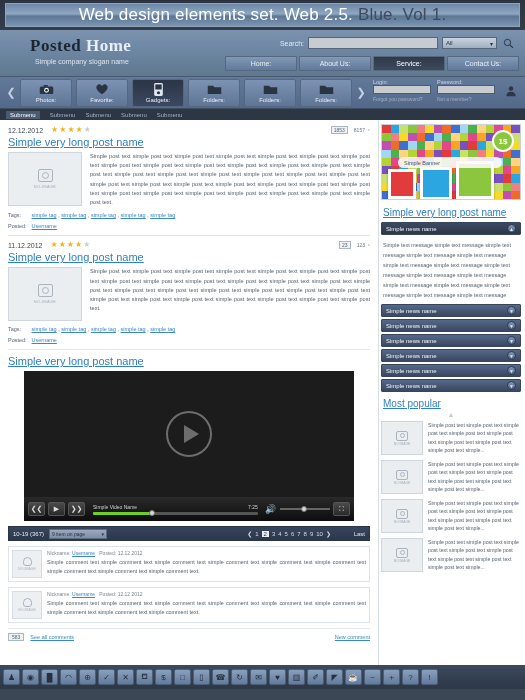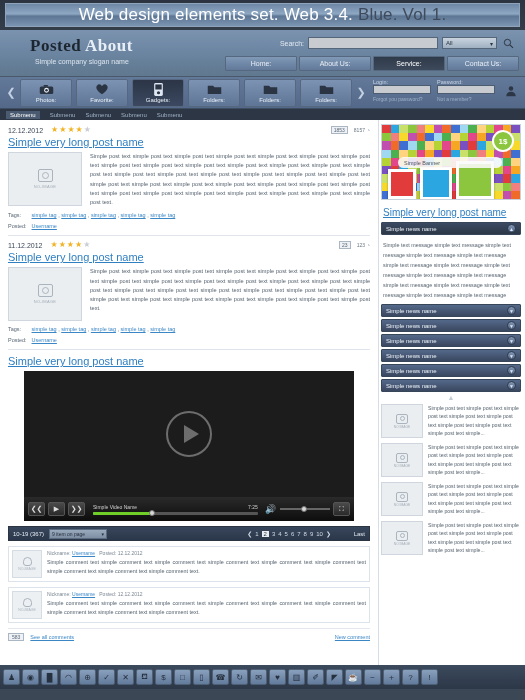--- a/index.html
+++ b/index.html
@@ -235,27 +235,27 @@
     background:linear-gradient(180deg,#89a0bd,#637b9c); border:1px solid #4e6076;
     display:flex; align-items:center; justify-content:center; color:#26313f; font-size:8px; }
 </style>
 </head>
 <body>
 
 <div class="page">
 
   <div class="titlebar">
     <div class="titlebar-inner">
-      <div class="titlebar-text"><span>Web design elements set. Web 3.4. </span><span class="dim">Blue. Vol 1.</span></div>
+      <div class="titlebar-text"><span>Web design elements set. Web 2.5. </span><span class="dim">Blue. Vol 1.</span></div>
     </div>
   </div>
 
   <div class="header">
     <div class="logo">
-      <div class="logo-company"><span>Posted </span><span class="nm">About</span></div>
+      <div class="logo-company"><span>Posted </span><span class="nm">Home</span></div>
       <div class="logo-slogan">Simple company slogan name</div>
     </div>
 
     <div class="searchwrap">
       <span class="search-label">Search:</span>
       <input class="search-input" value="" style="">
       <div class="search-select">
         <span>All</span>
         <span>▾</span>
       </div>
@@ -744,20 +744,21 @@
       </div>
       <div class="acc-head">
         <span class="t">Simple news name</span>
         <span class="cr">▼</span>
       </div>
       <div class="acc-head">
         <span class="t">Simple news name</span>
         <span class="cr">▼</span>
       </div>
 
+      <a class="mp-title">Most popular</a>
       <div class="mp-up">▲</div>
 
       <div class="mp-item">
         <div class="mp-thumb">
           <span class="nib">
               <i></i>
             </span>
           <span class="nil">NO IMAGE</span>
         </div>
         <div class="mp-text">Simple post text simple post text simple post text simple post text simple post text simple post text simple post text simple post text simple...</div>

